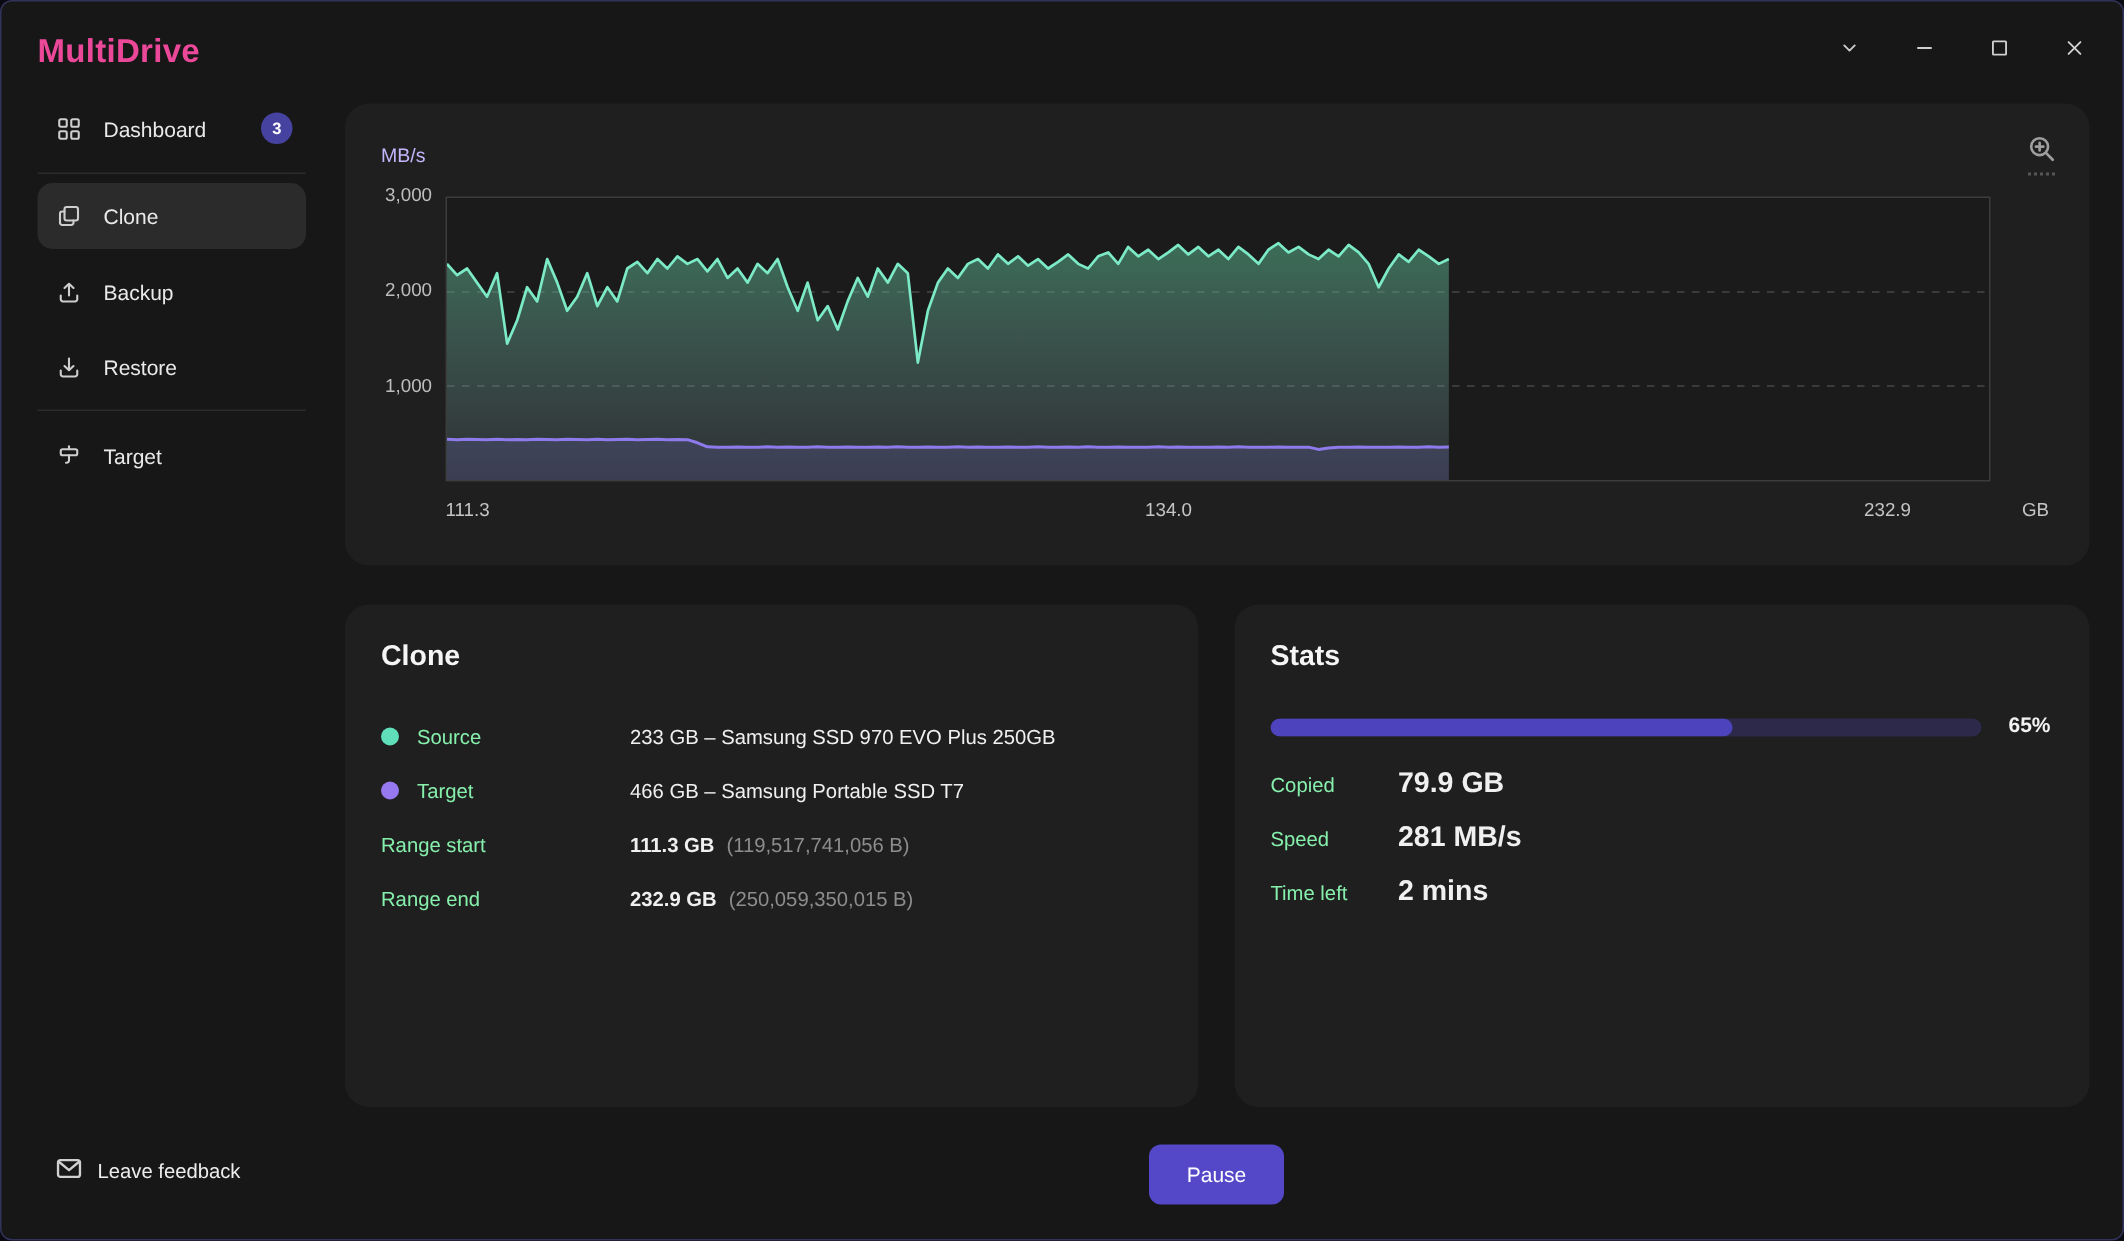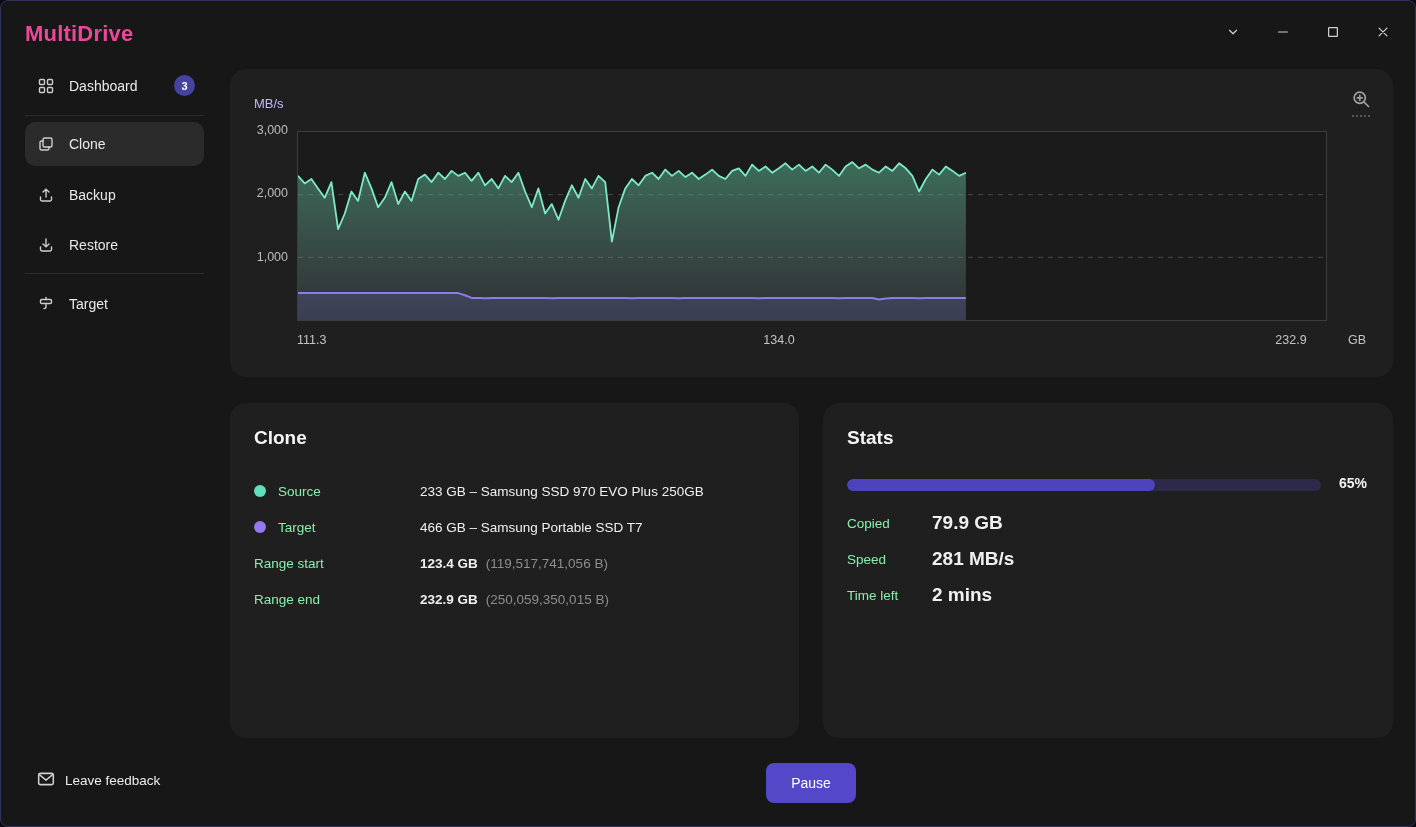--- a/index.html
+++ b/index.html
@@ -181,40 +181,40 @@
           <line x1="0" y1="62.66666666666667" x2="1028" y2="62.66666666666667" stroke="#474747" stroke-width="1" stroke-dasharray="5 5"></line>
           <line x1="0" y1="125.33333333333334" x2="1028" y2="125.33333333333334" stroke="#474747" stroke-width="1" stroke-dasharray="5 5"></line>
           <path d="M0.0,43.9L6.7,51.4L13.4,47.0L20.0,56.4L26.7,65.8L33.4,50.1L40.1,97.1L46.8,81.5L53.4,59.5L60.1,68.9L66.8,40.7L73.5,56.4L80.1,75.2L86.8,65.8L93.5,50.1L100.2,72.1L106.9,59.5L113.5,68.9L120.2,47.0L126.9,42.6L133.6,50.1L140.3,40.7L146.9,47.0L153.6,38.9L160.3,43.9L167.0,40.7L173.6,48.9L180.3,40.7L187.0,53.3L193.7,47.0L200.4,56.4L207.0,43.9L213.7,50.1L220.4,40.7L227.1,59.5L233.8,75.2L240.4,56.4L247.1,81.5L253.8,72.1L260.5,87.7L267.1,68.9L273.8,53.3L280.5,65.8L287.2,47.0L293.9,56.4L300.5,43.9L307.2,50.1L313.9,109.7L320.6,75.2L327.3,56.4L333.9,47.0L340.6,53.3L347.3,43.9L354.0,40.7L360.6,47.0L367.3,37.6L374.0,43.9L380.7,38.9L387.4,45.1L394.0,40.7L400.7,47.0L407.4,42.6L414.1,37.6L420.8,43.9L427.4,47.0L434.1,38.9L440.8,36.3L447.5,43.9L454.1,32.6L460.8,38.9L467.5,34.5L474.2,40.7L480.9,36.3L487.5,31.3L494.2,37.6L500.9,32.6L507.6,38.9L514.3,34.5L520.9,40.7L527.6,32.6L534.3,37.6L541.0,43.9L547.6,34.5L554.3,30.1L561.0,36.3L567.7,32.6L574.4,37.6L581.0,40.7L587.7,34.5L594.4,38.9L601.1,31.3L607.8,36.3L614.4,43.9L621.1,59.5L627.8,47.0L634.5,37.6L641.1,42.6L647.8,34.5L654.5,38.9L661.2,43.9L667.9,40.7L667.9,188L0,188Z" fill="url(#gradRead)" stroke="none"></path>
           <path d="M0.0,160.9L6.7,161.1L13.4,160.9L20.0,161.0L26.7,161.1L33.4,160.9L40.1,161.1L46.8,161.0L53.4,161.1L60.1,160.9L66.8,161.0L73.5,161.1L80.1,160.9L86.8,161.0L93.5,161.1L100.2,160.9L106.9,161.1L113.5,161.0L120.2,160.9L126.9,161.1L133.6,161.0L140.3,160.9L146.9,161.1L153.6,161.0L160.3,161.1L167.0,163.2L173.6,165.9L180.3,166.1L187.0,166.2L193.7,166.0L200.4,166.1L207.0,166.1L213.7,165.9L220.4,166.1L227.1,166.0L233.8,166.1L240.4,166.1L247.1,165.9L253.8,166.2L260.5,166.1L267.1,166.0L273.8,166.1L280.5,166.1L287.2,166.0L293.9,166.1L300.5,165.9L307.2,166.1L313.9,166.1L320.6,166.0L327.3,166.1L333.9,166.2L340.6,165.9L347.3,166.1L354.0,166.0L360.6,166.1L367.3,166.1L374.0,166.0L380.7,166.2L387.4,166.1L394.0,165.9L400.7,166.1L407.4,166.1L414.1,166.0L420.8,166.1L427.4,165.9L434.1,166.1L440.8,166.1L447.5,166.0L454.1,166.1L460.8,166.2L467.5,166.1L474.2,165.9L480.9,166.1L487.5,166.0L494.2,166.1L500.9,166.1L507.6,166.1L514.3,166.0L520.9,166.1L527.6,165.9L534.3,166.1L541.0,166.2L547.6,166.1L554.3,166.0L561.0,166.1L567.7,166.1L574.4,166.1L581.0,167.6L587.7,166.6L594.4,166.1L601.1,166.1L607.8,166.0L614.4,166.1L621.1,166.2L627.8,166.1L634.5,166.0L641.1,166.1L647.8,166.1L654.5,165.9L661.2,166.1L667.9,166.0L667.9,188L0,188Z" fill="rgba(96,96,170,0.28)" stroke="none"></path>
           <path d="M0.0,43.9L6.7,51.4L13.4,47.0L20.0,56.4L26.7,65.8L33.4,50.1L40.1,97.1L46.8,81.5L53.4,59.5L60.1,68.9L66.8,40.7L73.5,56.4L80.1,75.2L86.8,65.8L93.5,50.1L100.2,72.1L106.9,59.5L113.5,68.9L120.2,47.0L126.9,42.6L133.6,50.1L140.3,40.7L146.9,47.0L153.6,38.9L160.3,43.9L167.0,40.7L173.6,48.9L180.3,40.7L187.0,53.3L193.7,47.0L200.4,56.4L207.0,43.9L213.7,50.1L220.4,40.7L227.1,59.5L233.8,75.2L240.4,56.4L247.1,81.5L253.8,72.1L260.5,87.7L267.1,68.9L273.8,53.3L280.5,65.8L287.2,47.0L293.9,56.4L300.5,43.9L307.2,50.1L313.9,109.7L320.6,75.2L327.3,56.4L333.9,47.0L340.6,53.3L347.3,43.9L354.0,40.7L360.6,47.0L367.3,37.6L374.0,43.9L380.7,38.9L387.4,45.1L394.0,40.7L400.7,47.0L407.4,42.6L414.1,37.6L420.8,43.9L427.4,47.0L434.1,38.9L440.8,36.3L447.5,43.9L454.1,32.6L460.8,38.9L467.5,34.5L474.2,40.7L480.9,36.3L487.5,31.3L494.2,37.6L500.9,32.6L507.6,38.9L514.3,34.5L520.9,40.7L527.6,32.6L534.3,37.6L541.0,43.9L547.6,34.5L554.3,30.1L561.0,36.3L567.7,32.6L574.4,37.6L581.0,40.7L587.7,34.5L594.4,38.9L601.1,31.3L607.8,36.3L614.4,43.9L621.1,59.5L627.8,47.0L634.5,37.6L641.1,42.6L647.8,34.5L654.5,38.9L661.2,43.9L667.9,40.7" fill="none" stroke="#7ceac7" stroke-width="1.8" stroke-linejoin="round"></path>
           <path d="M0.0,160.9L6.7,161.1L13.4,160.9L20.0,161.0L26.7,161.1L33.4,160.9L40.1,161.1L46.8,161.0L53.4,161.1L60.1,160.9L66.8,161.0L73.5,161.1L80.1,160.9L86.8,161.0L93.5,161.1L100.2,160.9L106.9,161.1L113.5,161.0L120.2,160.9L126.9,161.1L133.6,161.0L140.3,160.9L146.9,161.1L153.6,161.0L160.3,161.1L167.0,163.2L173.6,165.9L180.3,166.1L187.0,166.2L193.7,166.0L200.4,166.1L207.0,166.1L213.7,165.9L220.4,166.1L227.1,166.0L233.8,166.1L240.4,166.1L247.1,165.9L253.8,166.2L260.5,166.1L267.1,166.0L273.8,166.1L280.5,166.1L287.2,166.0L293.9,166.1L300.5,165.9L307.2,166.1L313.9,166.1L320.6,166.0L327.3,166.1L333.9,166.2L340.6,165.9L347.3,166.1L354.0,166.0L360.6,166.1L367.3,166.1L374.0,166.0L380.7,166.2L387.4,166.1L394.0,165.9L400.7,166.1L407.4,166.1L414.1,166.0L420.8,166.1L427.4,165.9L434.1,166.1L440.8,166.1L447.5,166.0L454.1,166.1L460.8,166.2L467.5,166.1L474.2,165.9L480.9,166.1L487.5,166.0L494.2,166.1L500.9,166.1L507.6,166.1L514.3,166.0L520.9,166.1L527.6,165.9L534.3,166.1L541.0,166.2L547.6,166.1L554.3,166.0L561.0,166.1L567.7,166.1L574.4,166.1L581.0,167.6L587.7,166.6L594.4,166.1L601.1,166.1L607.8,166.0L614.4,166.1L621.1,166.2L627.8,166.1L634.5,166.0L641.1,166.1L647.8,166.1L654.5,165.9L661.2,166.1L667.9,166.0" fill="none" stroke="#8f7aec" stroke-width="2" stroke-linejoin="round"></path>
         </svg>
       </div>
     <div class="xtick" style="left:67px">111.3</div>
     <div class="xtick" style="left:519px;width:60px;text-align:center">134.0</div>
-    <div class="xtick" style="left:1031px;width:60px;text-align:center">232.9</div>
+    <div class="xtick" style="left:984px;width:60px;text-align:right">232.9</div>
     <div class="xtick" style="left:1118px">GB</div>
   </section>
 
   <section class="card clone-card">
     <div class="card-title">Clone</div>
     <div class="rows" id="clone-rows">
         <div class="row with-dot">
           <span class="dot" style="background: rgb(95, 224, 186);"></span>
           <span class="rlabel">Source</span>
           <span class="rvalue">233 GB – Samsung SSD 970 EVO Plus 250GB</span>
         </div>
         <div class="row with-dot">
           <span class="dot" style="background: rgb(150, 120, 240);"></span>
           <span class="rlabel">Target</span>
           <span class="rvalue">466 GB – Samsung Portable SSD T7</span>
         </div>
         <div class="row">
           <span class="rlabel">Range start</span>
-          <span class="rvalue"><b>123.4 GB</b><span class="rdetail">(119,517,741,056 B)</span></span>
+          <span class="rvalue"><b>111.3 GB</b><span class="rdetail">(119,517,741,056 B)</span></span>
         </div>
         <div class="row">
           <span class="rlabel">Range end</span>
           <span class="rvalue"><b>232.9 GB</b><span class="rdetail">(250,059,350,015 B)</span></span>
         </div>
       </div>
   </section>
 
   <section class="card stats-card">
     <div class="card-title">Stats</div>

